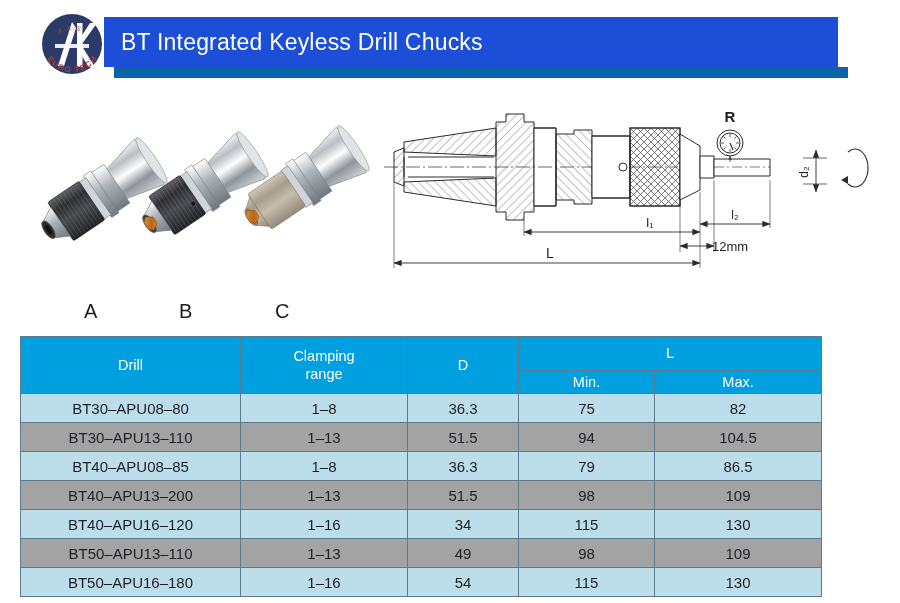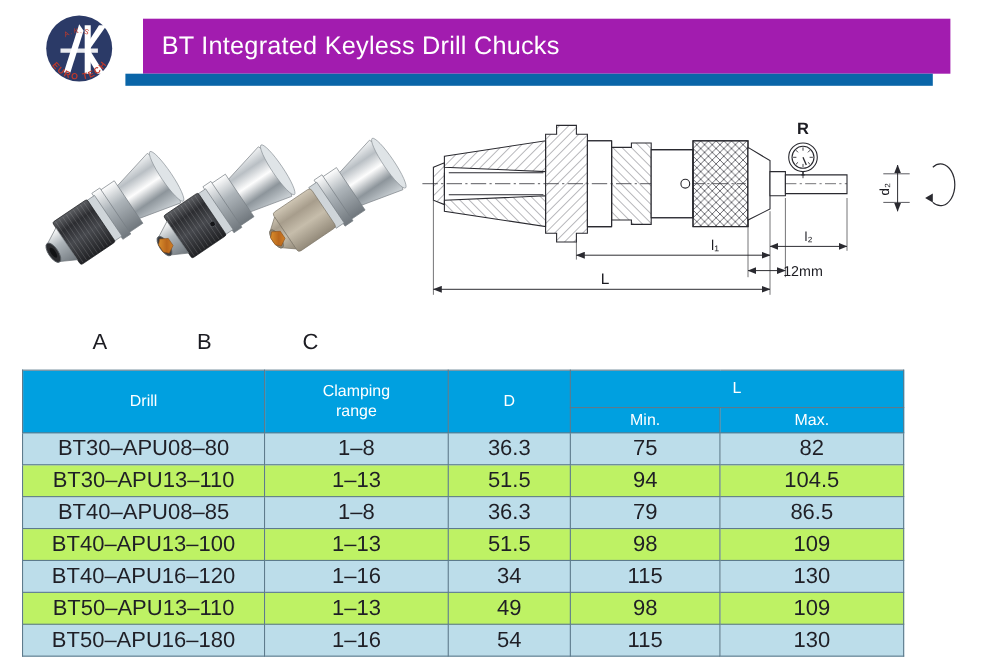--- a/index.html
+++ b/index.html
@@ -20,23 +20,23 @@
   }
   .logo {
     position: absolute;
     left: 33px; top: 10px;
     width: 78px; height: 72px;
   }
   .logo svg { display: block; }
 
   .header-bar {
     position: absolute;
-    left: 130px; top: 17px;
+    left: 104px; top: 17px;
     width: 734px; height: 50px;
-    background: #a21caf;
+    background: #1d4ed8;
   }
   .header-title {
     position: absolute;
     left: 17px; top: 50%;
     transform: translateY(-50%);
     color: #ffffff;
     font-size: 23px;
     font-weight: 400;
     letter-spacing: 0.2px;
     white-space: nowrap;
@@ -106,25 +106,25 @@
     font-size: 14.5px;
     font-weight: 400;
     padding: 0;
   }
   table.spec thead th {
     background: #00A0E0;
     line-height: 1.25;
   }
   table.spec tbody td {
     color: #1f1f26;
-    font-size: 20px;
+    font-size: 15px;
     height: 29px;
   }
   tr.row-light td { background: #BCDDEA; }
-  tr.row-dark  td { background: #bef264; }
+  tr.row-dark  td { background: #a3a3a3; }
 
   .col-model { width: 220px; }
   .col-clamp { width: 167px; }
   .col-d     { width: 111px; }
   .col-min   { width: 136px; }
   .col-max   { width: 167px; }
 
   .th-tall { height: 57px; }
   .th-span { height: 28px; }
   .th-sub  { height: 19px; }
@@ -472,21 +472,21 @@
           <td>104.5</td>
         </tr>
         <tr class="row-light">
           <td>BT40–APU08–85</td>
           <td>1–8</td>
           <td>36.3</td>
           <td>79</td>
           <td>86.5</td>
         </tr>
         <tr class="row-dark">
-          <td>BT40–APU13–100</td>
+          <td>BT40–APU13–200</td>
           <td>1–13</td>
           <td>51.5</td>
           <td>98</td>
           <td>109</td>
         </tr>
         <tr class="row-light">
           <td>BT40–APU16–120</td>
           <td>1–16</td>
           <td>34</td>
           <td>115</td>

